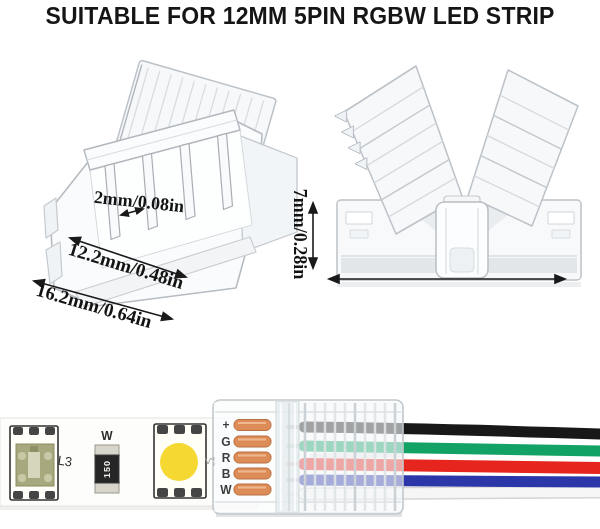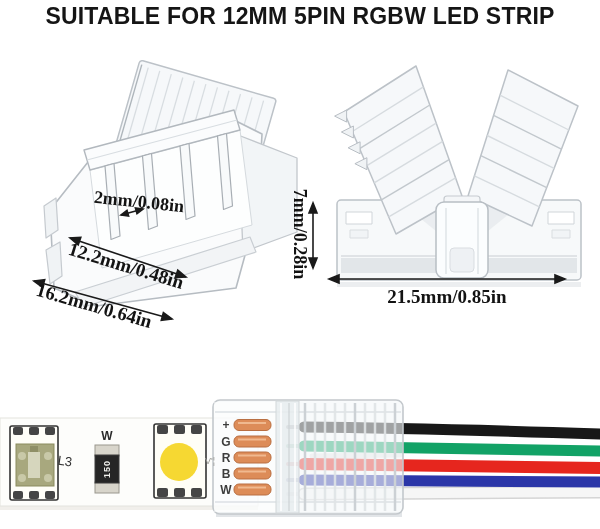--- a/index.html
+++ b/index.html
@@ -264,21 +264,20 @@
 <div class="txt title" style="left:300px;top:16px;">SUITABLE FOR 12MM 5PIN RGBW LED STRIP</div>
 
 <div class="txt dim small" style="left:139px;top:202px;transform:translate(-50%,-50%) rotate(6deg);">2mm/0.08in</div>
 
 <div class="txt dim" style="left:126px;top:266px;transform:translate(-50%,-50%) rotate(17deg);">12.2mm/0.48in</div>
 
 <div class="txt dim" style="left:94px;top:306px;transform:translate(-50%,-50%) rotate(16deg);">16.2mm/0.64in</div>
 
 <div class="txt dim small" style="left:299px;top:234px;transform:translate(-50%,-50%) rotate(90deg);">7mm/0.28in</div>
 
-<div class="txt dim" style="left:447px;top:297px;">21.5mm/0.85in</div>
 
 <div class="txt chiplbl" style="left:65px;top:461px;transform:translate(-50%,-50%) rotate(8deg);">L3</div>
 
 <div class="txt reslbl" style="left:107px;top:436px;">W</div>
 
 <div class="txt resval" style="left:107px;top:469px;transform:translate(-50%,-50%) rotate(-90deg);">150</div>
 
 <div class="txt edgemark" style="left:210px;top:461px;">V'¦</div>
 
 <div class="txt pin" style="left:226px;top:425px;">+</div>

